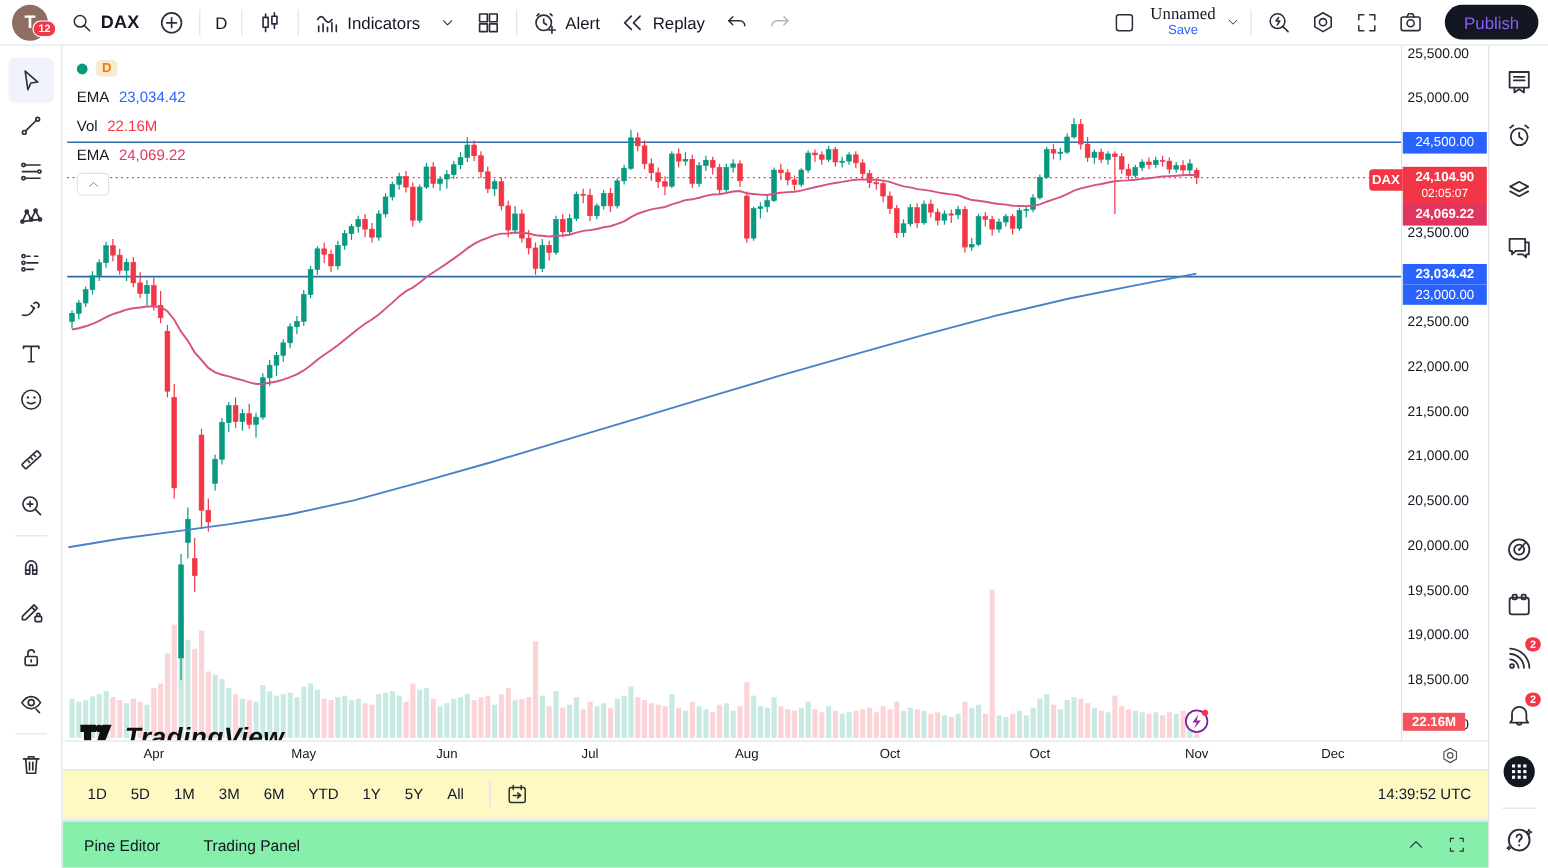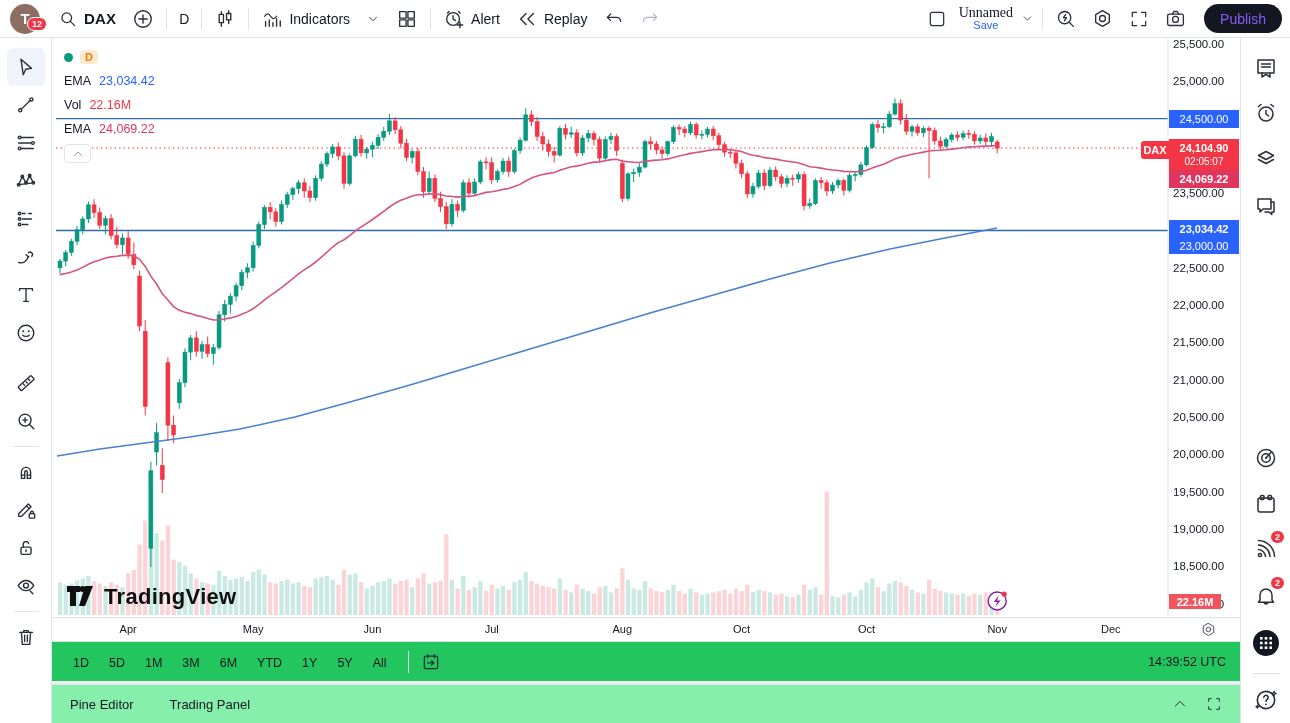--- a/index.html
+++ b/index.html
@@ -55,32 +55,32 @@
   
   .pl { position:absolute; left:1169px; width:70px; color:#fff; font-size:11px; z-index:11;
     display:flex; align-items:center; justify-content:center; }
   
   #time-axis { position:absolute; left:52px; top:617px; width:1188px; height:24px; background:#fff;
     border-top:1px solid #e0e3eb; z-index:8; }
   .month { position:absolute; top:5px; width:40px; margin-left:-20px; text-align:center;
     font-size:11px; color:#131722; }
   #axis-gear { position:absolute; left:1148px; top:3px; cursor:pointer; }
   
-  #range-bar { position:absolute; left:52px; top:641px; width:1188px; height:40px; background:#22c55e;
+  #range-bar { position:absolute; left:52px; top:641px; width:1188px; height:40px; background:#fef9c3;
     border-top:1px solid #e0e3eb; z-index:8; display:flex; align-items:center; padding:0 14px; }
   .rng { font-size:12.5px; padding:4px 7px; margin-right:6px; border-radius:4px; cursor:pointer; }
   #clock { margin-left:auto; font-size:12.5px; }
   #bottom-gap { position:absolute; left:52px; top:681px; width:1188px; height:3px; background:#edeff3; z-index:8; }
   
   #pine-strip { position:absolute; left:52px; top:684px; width:1188px; height:39px; background:#86efac;
     border-top:1px solid #e0e3eb; z-index:8; display:flex; align-items:center; padding:0 18px; }
   .ptab { font-size:13px; margin-right:36px; cursor:pointer; }
   #pine-icons { margin-left:auto; display:flex; gap:18px; align-items:center; }
   
-  #watermark { position:absolute; left:66px; top:584px; z-index:7; display:flex; align-items:center; pointer-events:none; }
+  #watermark { position:absolute; left:66px; top:602px; z-index:7; display:flex; align-items:center; pointer-events:none;font-style:italic; }
   #watermark .wm-text { font-size:22px; font-weight:bold; color:#101010; letter-spacing:.3px; margin-left:8px; }
 </style>
 </head>
 <body>
 
 <svg id="chart-svg" width="1290" height="723" viewBox="0 0 1290 723">
     <line x1="56" x2="1168" y1="118.6" y2="118.6" stroke="#2e6ca8" stroke-width="1.3"></line>
     <line x1="56" x2="1168" y1="230.5" y2="230.5" stroke="#2e6ca8" stroke-width="1.3"></line>
     <line x1="56" x2="1168" y1="148.07445999999987" y2="148.07445999999987" stroke="#f23645" stroke-width="1" stroke-dasharray="1.5,3"></line>
     <g>

